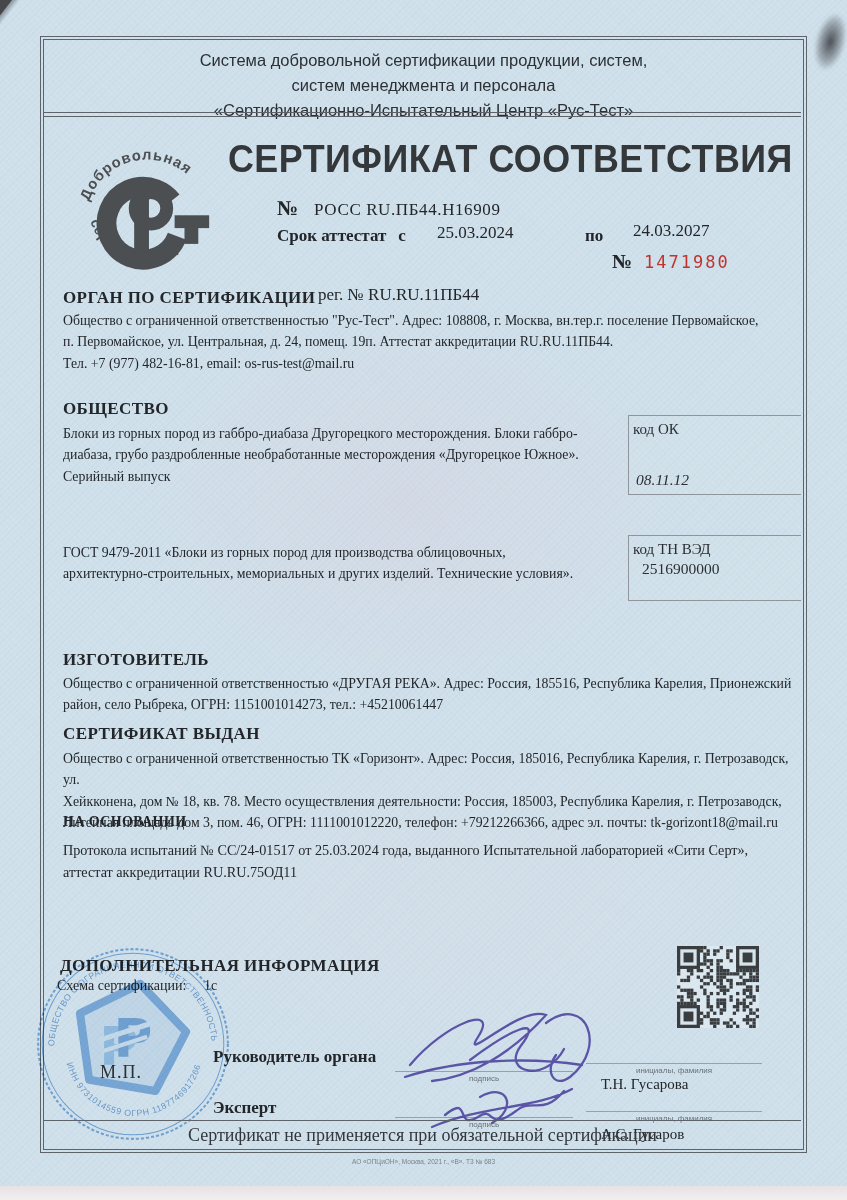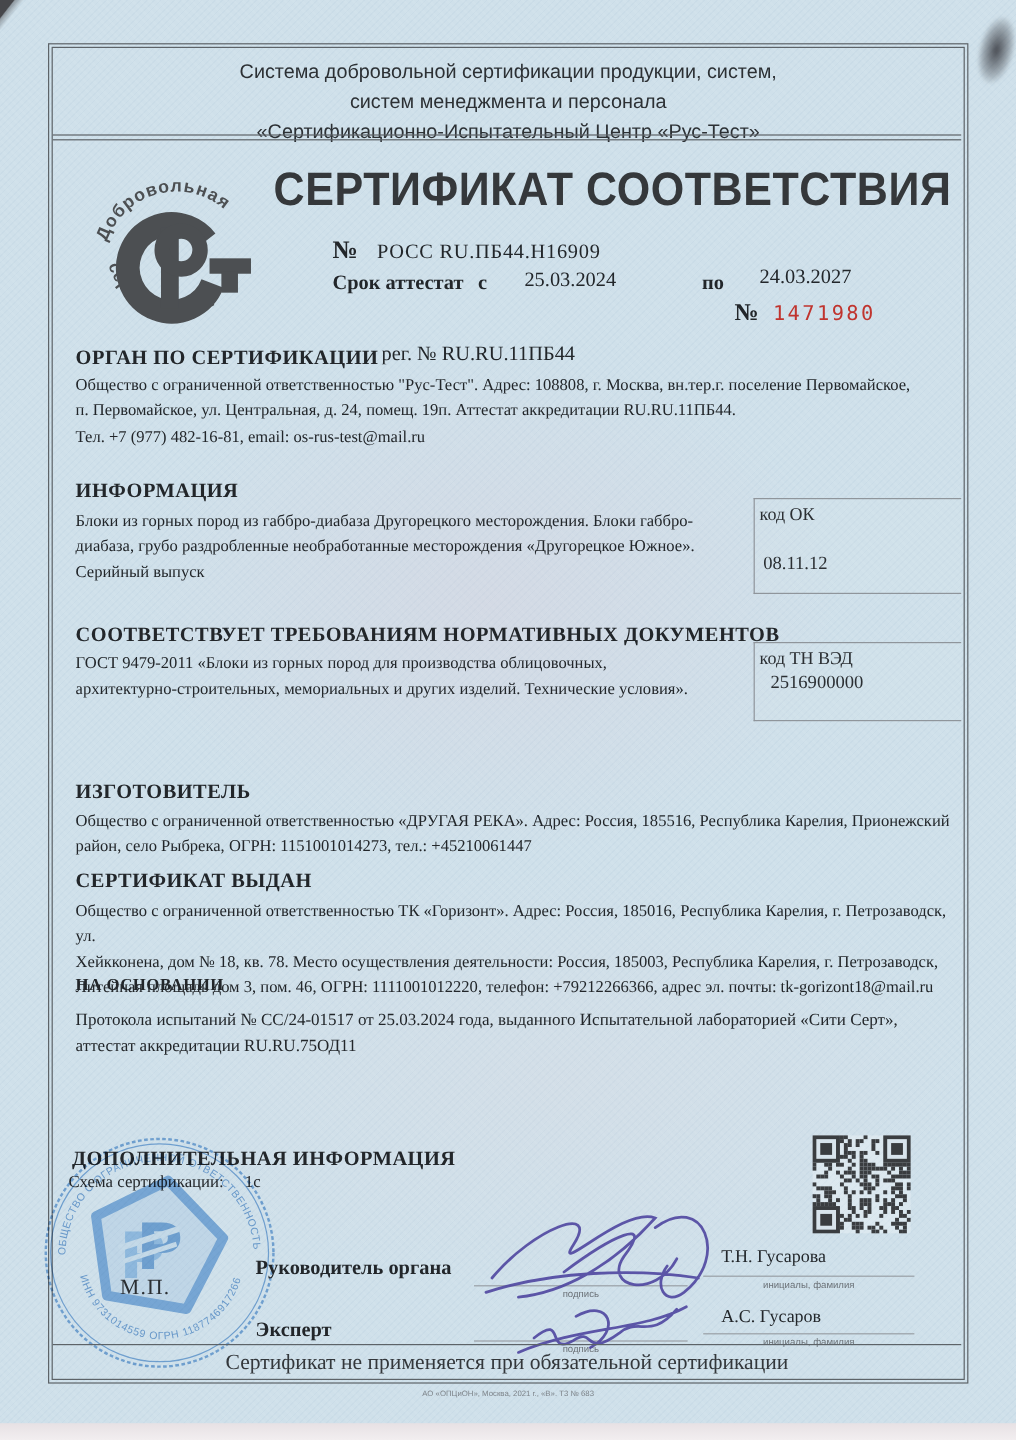--- a/index.html
+++ b/index.html
@@ -24,21 +24,21 @@
          color:#35383b;transform:scaleX(.92);transform-origin:left top;white-space:nowrap;}
   .sec-h{font-weight:bold;font-size:17px;letter-spacing:.4px;color:#22262a;white-space:nowrap;}
   .body-t{font-size:13.8px;line-height:1.55;white-space:pre-line;color:#22262a;}
   .serif17{font-size:17px;color:#22262a;white-space:nowrap;}
   .serif17b{font-size:17px;font-weight:bold;color:#22262a;white-space:nowrap;}
   .codebox{position:absolute;border:1px solid #8f959b;border-right:none;background:rgba(255,255,255,.04);}
   .codebox .cb-label{position:absolute;left:4px;top:5px;font-size:15px;color:#2b2f33;}
   .codebox .cb-value{position:absolute;left:7px;font-size:15.5px;color:#2b2f33;}
   .sig-line{position:absolute;border-bottom:1px solid #9aa0a6;}
   .cap{position:absolute;font-family:"Liberation Sans", sans-serif;font-size:8px;color:#6a7076;text-align:center;}
-  .name-t{position:absolute;font-size:15px;color:#22262a;white-space:nowrap;}
+  .name-t{position:absolute;font-size:15px;color:#22262a;white-space:nowrap;margin-top:36px;}
   .artifact{position:absolute;pointer-events:none;}
 </style>
 </head>
 <body>
 
 <div id="paper">
 
   <div class="dbl" style="left:40px;top:36px;width:765px;height:1115px;"></div>
 
   <div class="abs hdr-text" style="left:60px;top:48px;width:727px;">
@@ -87,30 +87,29 @@
     <span class="serif17b" style="font-size:20px;">№</span>
     <span style="font-family:'DejaVu Sans Mono', monospace;font-size:17px;letter-spacing:2px;color:#c0342e;margin-left:8px;">1471980</span>
   </div>
 
   <div class="abs sec-h" style="left:63px;top:288px;">ОРГАН ПО СЕРТИФИКАЦИИ</div>
   <div class="abs serif17" style="left:318px;top:285px;">рег. № RU.RU.11ПБ44</div>
   <div class="abs body-t" style="left:63px;top:310px;width:735px;">Общество с ограниченной ответственностью "Рус-Тест". Адрес: 108808, г. Москва, вн.тер.г. поселение Первомайское,
 п. Первомайское, ул. Центральная, д. 24, помещ. 19п. Аттестат аккредитации RU.RU.11ПБ44.
 Тел. +7 (977) 482-16-81, email: os-rus-test@mail.ru</div>
 
-  <div class="abs sec-h" style="left:63px;top:399px;">ИНФОРМАЦИЯ</div>
+  <div class="abs sec-h" style="left:63px;top:399px;">ОБЩЕСТВО</div>
   <div class="abs body-t" style="left:63px;top:423px;width:560px;">Блоки из горных пород из габбро-диабаза Другорецкого месторождения. Блоки габбро-
 диабаза, грубо раздробленные необработанные месторождения «Другорецкое Южное».
 Серийный выпуск</div>
   <div class="codebox" style="left:628px;top:415px;width:172px;height:78px;">
     <span class="cb-label">код ОК</span>
-    <span class="cb-value" style="top:45px;">08.11.12</span>
-  </div>
-
-  <div class="abs sec-h" style="left:63px;top:519px;">СООТВЕТСТВУЕТ ТРЕБОВАНИЯМ НОРМАТИВНЫХ ДОКУМЕНТОВ</div>
+    <span class="cb-value" style="top:55px;font-style:italic;">08.11.12</span>
+  </div>
+
   <div class="abs body-t" style="left:63px;top:542px;width:560px;">ГОСТ 9479-2011 «Блоки из горных пород для производства облицовочных,
 архитектурно-строительных, мемориальных и других изделий. Технические условия».</div>
   <div class="codebox" style="left:628px;top:535px;width:172px;height:64px;">
     <span class="cb-label">код ТН ВЭД</span>
     <span class="cb-value" style="top:24px;left:13px;">2516900000</span>
   </div>
 
   <div class="abs sec-h" style="left:63px;top:650px;">ИЗГОТОВИТЕЛЬ</div>
   <div class="abs body-t" style="left:63px;top:673px;width:740px;">Общество с ограниченной ответственностью «ДРУГАЯ РЕКА». Адрес: Россия, 185516, Республика Карелия, Прионежский
 район, село Рыбрека, ОГРН: 1151001014273, тел.: +45210061447</div>

